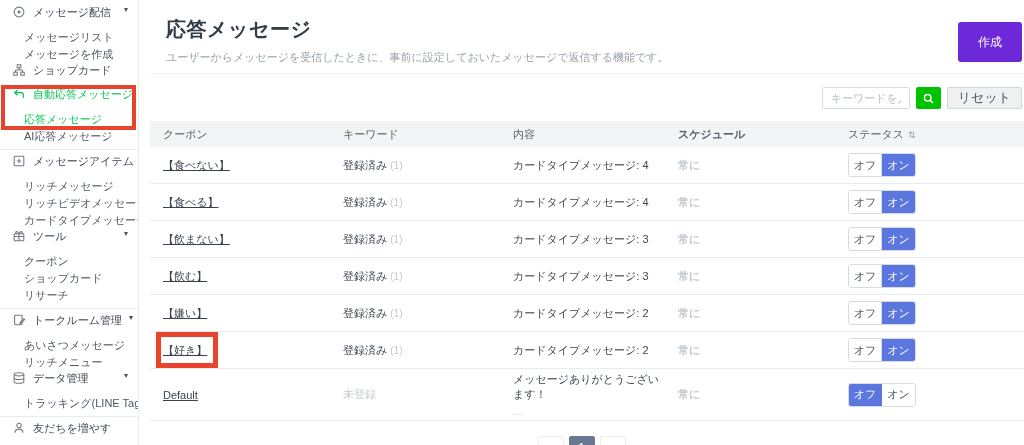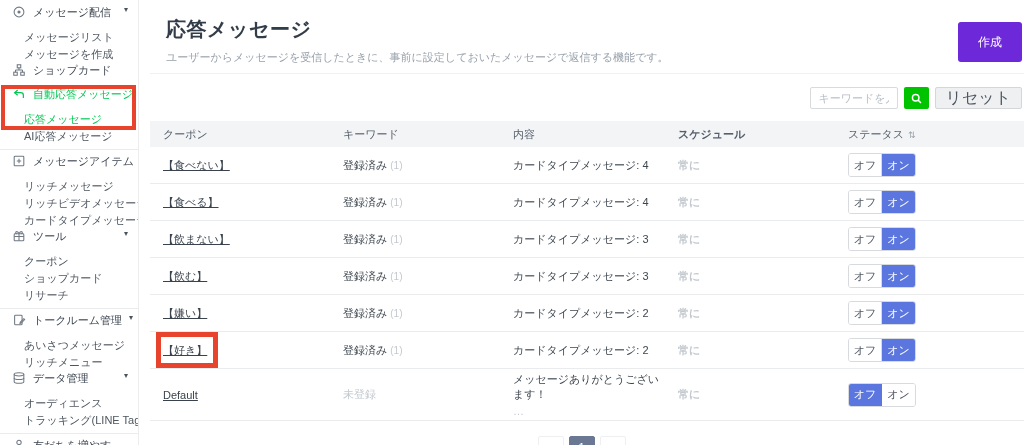--- a/index.html
+++ b/index.html
@@ -35,21 +35,21 @@
 
   .search-row { display:flex; justify-content:flex-end; align-items:center; gap:6px;
     margin:13px 2px 12px 0; }
   .kw-input { width:88px; height:22px; border:1px solid #d8dbde; border-radius:2px;
     padding:0 8px; font-size:11px; color:#3d464f; }
   .kw-input::placeholder { color:#b7bec6; }
   .btn-search { width:25px; height:22px; background:#00c300; border:none; border-radius:2px;
     display:flex; align-items:center; justify-content:center; cursor:pointer; }
   .btn-search svg { width:13px; height:13px; }
   .btn-reset { height:22px; padding:0 10px; background:#eef0f1; border:1px solid #d4d7da;
-    border-radius:2px; font-size:16px; color:#4e5560; cursor:pointer; }
+    border-radius:2px; font-size:13px; color:#4e5560; cursor:pointer; }
 
   
   .table { margin-left:11px; }
   .thead { display:flex; align-items:center; background:#f3f4f6; height:26px;
     font-size:11px; color:#555e6a; }
   .cell { padding-left:13px; flex:none; }
   .col-0 { width:180px; } .col-1 { width:170px; } .col-2 { width:165px; }
   .col-3 { width:170px;font-weight:bold; } .col-4 { flex:1; }
   .sort-icon { font-size:9px; color:#9aa3ad; margin-left:4px; }
   .tr { display:flex; align-items:center; min-height:37px; border-bottom:1px solid #e9ebed;
@@ -185,23 +185,20 @@
           <svg viewBox="0 0 16 16" fill="none" stroke="currentColor" stroke-width="1.2">
             <ellipse cx="8" cy="3.8" rx="5.5" ry="1.8"></ellipse>
             <path d="M2.5 3.8v8.4c0 1 2.5 1.8 5.5 1.8s5.5-.8 5.5-1.8V3.8"></path>
             <path d="M2.5 8c0 1 2.5 1.8 5.5 1.8S13.5 9 13.5 8"></path>
           </svg>
         </span>
         <span class="nav-label">データ管理</span>
         <span class="caret">▾</span>
       </div>
       <div class="nav-child">
-        <span>オーディエンス</span>
-      </div>
-      <div class="nav-child">
         <span>トラッキング(LINE Tag)</span>
       </div>
       <div class="nav-divider"></div>
       <div class="nav-group">
         <span class="nav-icon">
           <svg viewBox="0 0 16 16" fill="none" stroke="currentColor" stroke-width="1.2">
             <circle cx="8" cy="5" r="2.5"></circle>
             <path d="M3.5 13.5c0-2.6 2-4.2 4.5-4.2s4.5 1.6 4.5 4.2"></path>
           </svg>
         </span>

